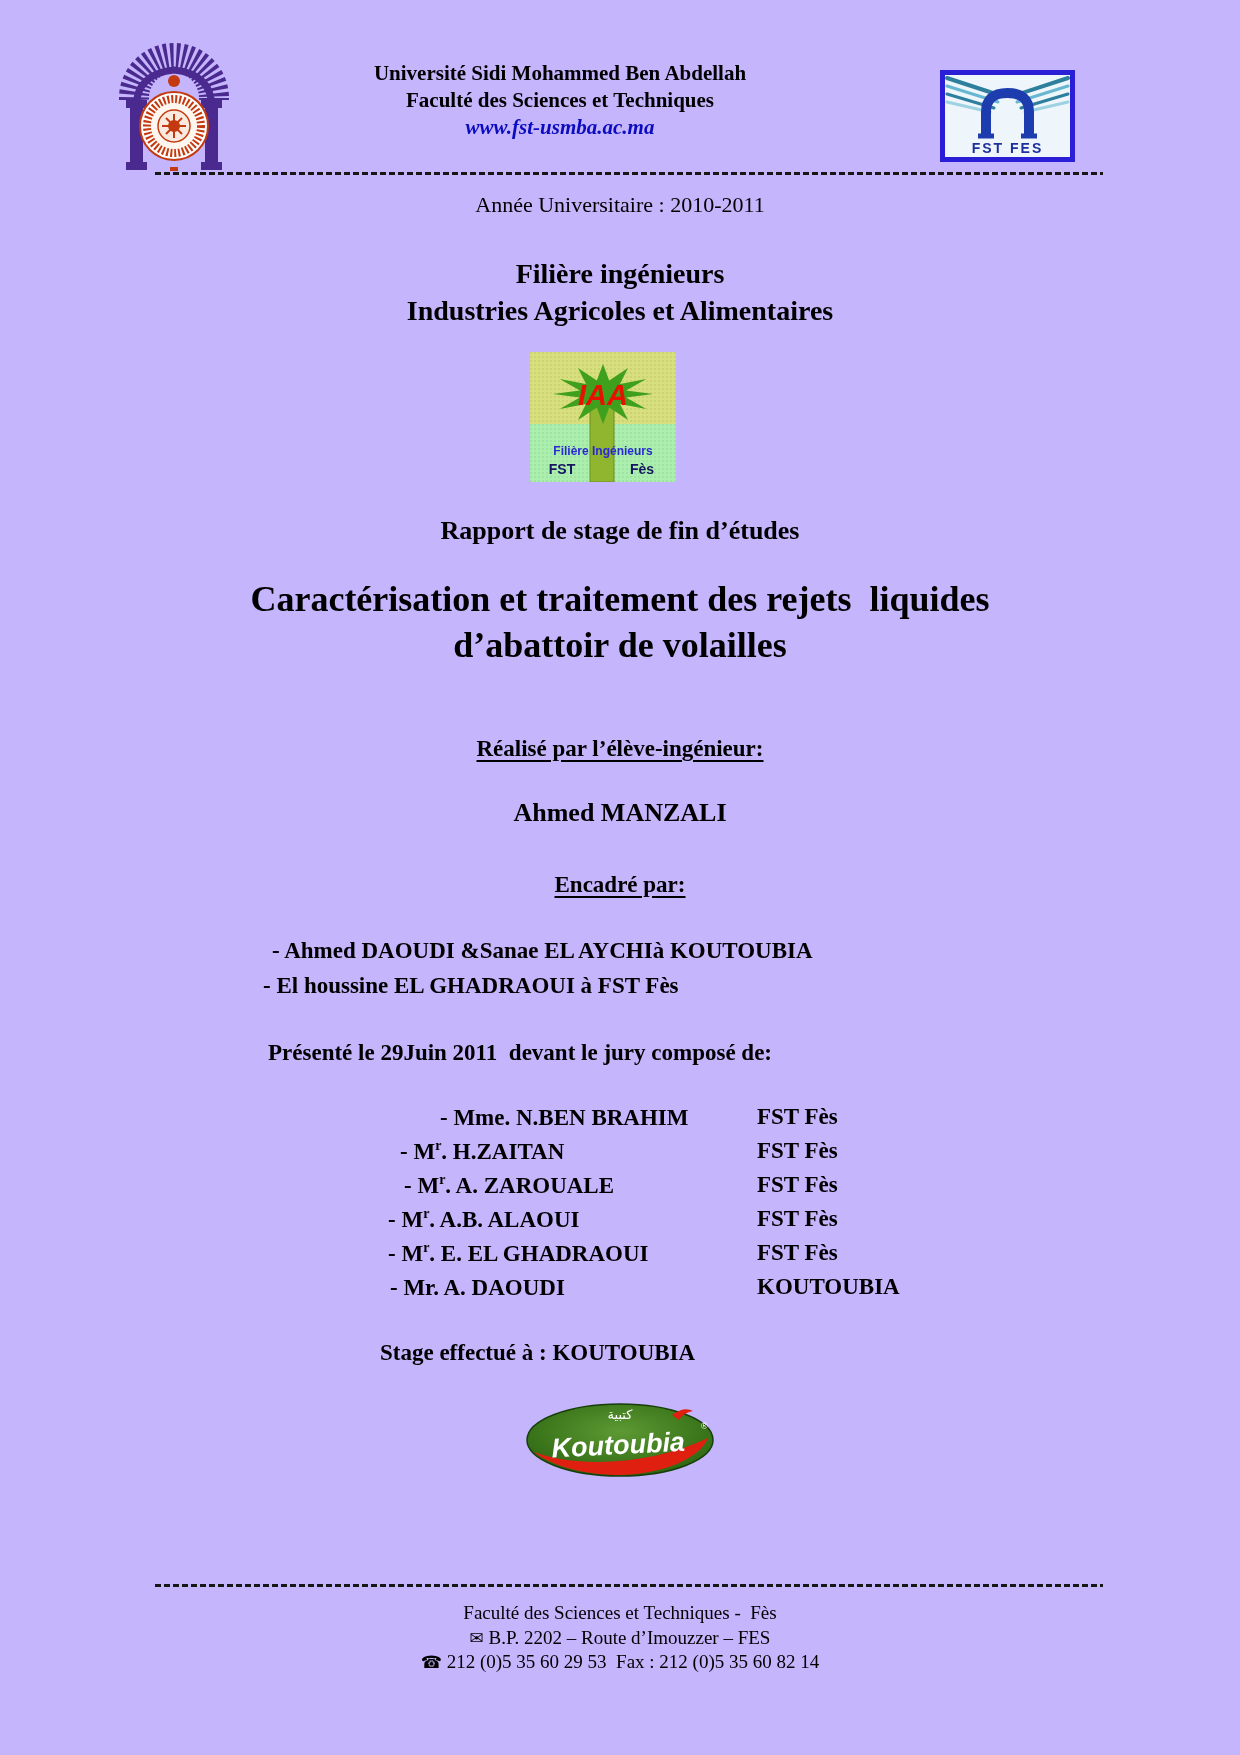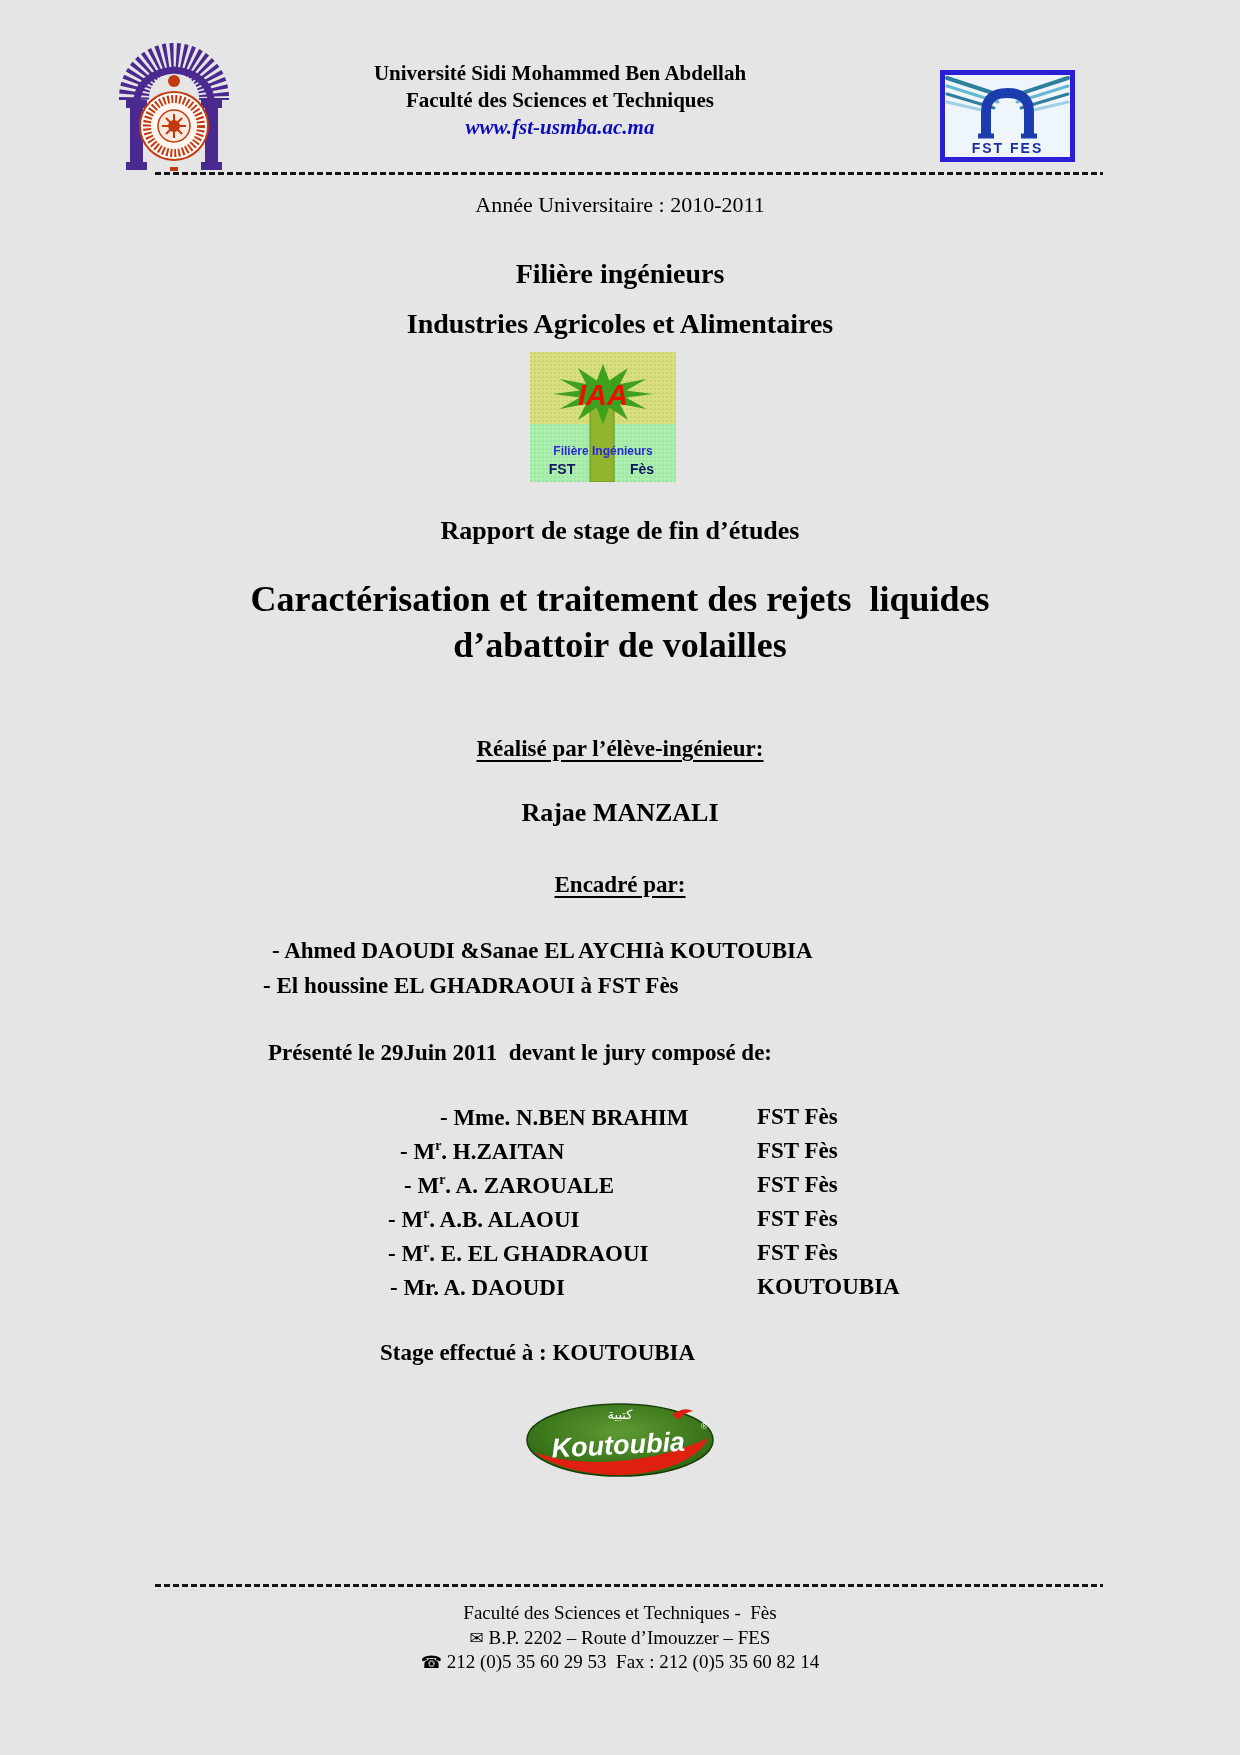--- a/index.html
+++ b/index.html
@@ -1,17 +1,17 @@
 <!DOCTYPE html>
 <html><head>
 <meta charset="utf-8">
 <style>
   html,body{margin:0;padding:0;background:#ffffff;}
   .page{
-    position:relative;width:1240px;height:1755px;background:#e5e5e5;overflow:hidden;
+    position:relative;width:1240px;height:1755px;background:#c4b5fd;overflow:hidden;
     font-family:"Liberation Serif","DejaVu Serif",serif;color:#000;
   }
   .abs{position:absolute;}
   .centered{left:20px;width:1200px;text-align:center;}
   .keep{white-space:pre-wrap;}
   .hdr-text{left:230px;top:60px;width:660px;text-align:center;line-height:27px;}
   .hdr-line{font-size:21px;font-weight:bold;}
   .hdr-url{font-size:21px;font-weight:bold;font-style:italic;color:#0b0bbf;}
   .dash{left:155px;width:948px;height:3px;
     background-image:repeating-linear-gradient(to right,#161616 0 6px,transparent 6px 9px);}
@@ -90,21 +90,21 @@
       <line x1="81" y1="66" x2="97" y2="66" stroke="#1d3daf" stroke-width="5"></line>
       <text x="67.5" y="83" text-anchor="middle" font-size="14" font-weight="bold" letter-spacing="2" fill="#1d2f9e">FST FES</text>
     </svg>
   </div>
 
   <div class="abs dash" style="top:172px;"></div>
 
   <div class="abs centered annee">Année Universitaire : 2010-2011</div>
 
   <div class="abs centered prog" style="top:258px;">Filière ingénieurs</div>
-  <div class="abs centered prog" style="top:308px;">Industries Agricoles et Alimentaires</div>
+  <div class="abs centered prog" style="top:295px;">Industries Agricoles et Alimentaires</div>
 
   <div class="abs" style="left:530px;top:352px;width:146px;height:130px;">
     <svg width="146" height="130" viewBox="0 0 146 130">
       <defs>
         <pattern id="dots" width="4" height="4" patternUnits="userSpaceOnUse">
           <circle cx="1" cy="1" r="0.8" fill="#00000022"></circle>
         </pattern>
       </defs>
       <rect x="0" y="0" width="146" height="72" fill="#d8df7d"></rect>
       <rect x="0" y="72" width="146" height="58" fill="#aaefae"></rect>
@@ -117,21 +117,21 @@
       <text x="112" y="122" text-anchor="middle" font-size="14" font-weight="bold" fill="#151560">Fès</text>
     </svg>
   </div>
 
   <div class="abs centered rapport">Rapport de stage de fin d’études</div>
 
   <div class="abs centered title keep" style="top:578px;">Caractérisation et traitement des rejets  liquides</div>
   <div class="abs centered title" style="top:624px;">d’abattoir de volailles</div>
 
   <div class="abs centered subhead" style="top:736px;">Réalisé par l’élève-ingénieur:</div>
-  <div class="abs centered author-name">Rajae MANZALI</div>
+  <div class="abs centered author-name">Ahmed MANZALI</div>
 
   <div class="abs centered subhead" style="top:872px;">Encadré par:</div>
   <div class="abs bold23" style="left:272px;top:938px;">- Ahmed DAOUDI &amp;Sanae EL AYCHIà KOUTOUBIA</div>
   <div class="abs bold23" style="left:263px;top:973px;">- El houssine EL GHADRAOUI à FST Fès</div>
 
   <div class="abs bold23 keep" style="left:268px;top:1040px;">Présenté le 29Juin 2011  devant le jury composé de:</div>
 
   <div class="abs" style="left:0;top:1104px;width:1240px;">
     <div class="jury-row">
       <span class="jury-name" style="left:408px;top:0;margin-left:32px;"><span>- Mme. N.BEN BRAHIM</span><sup></sup><span></span></span>

